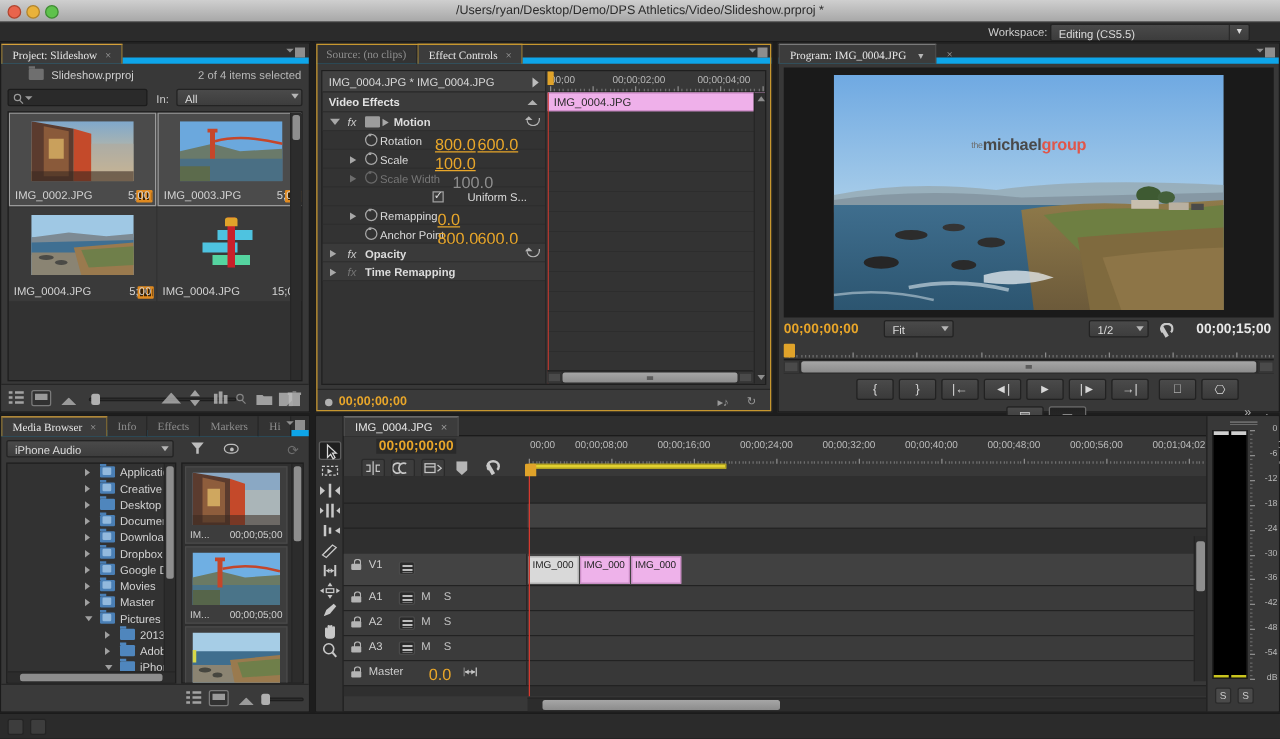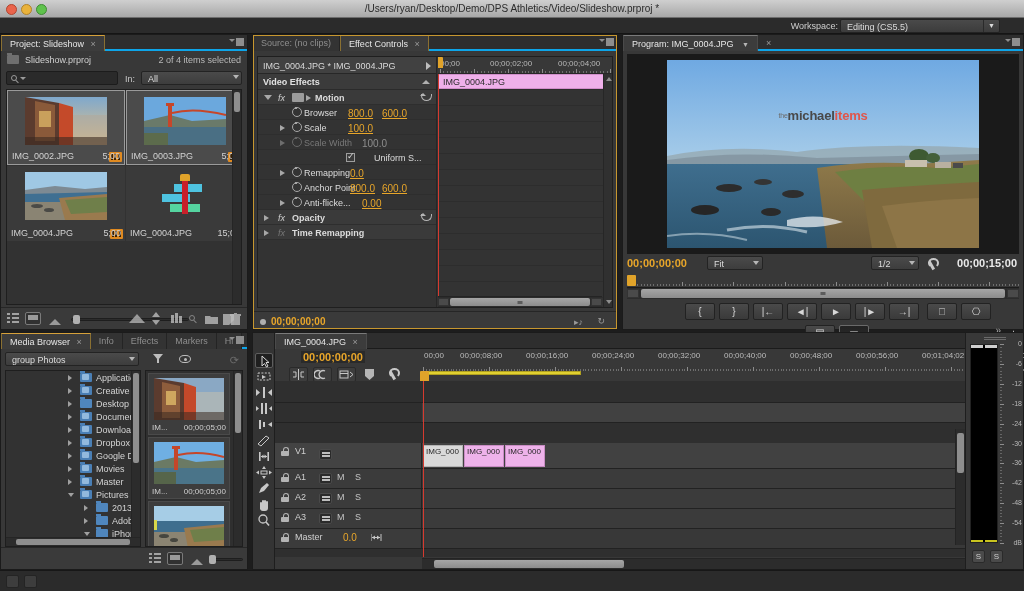--- a/index.html
+++ b/index.html
@@ -29,35 +29,35 @@
   .wslabel{ position:absolute; right:186px; top:3px; font-size:9px; color:#cfcfcf;}
   .wsselect{ position:absolute; right:24px; top:1px; width:160px; height:14px;
              background:linear-gradient(#4a4a4a,#3c3c3c); border:1px solid #232323;
              border-radius:2px; color:#dcdcdc; font-size:9px; padding:2px 0 0 6px;}
   .wsselect .arw{ position:absolute; right:0; top:0; width:16px; height:12px;
                   border-left:1px solid #2a2a2a; text-align:center; line-height:12px; font-size:7px;}
 
   
   .panel { position:absolute; background:#383838; border:1px solid #1b1b1b; }
   .tabstrip { position:absolute; left:0; top:0; right:0; height:16px; background:#2e2e2e;
-              border-bottom:2px solid #0ea5e9; }
+              border-bottom:5px solid #0ea5e9;font-family:Liberation Serif, serif; }
   .tab { position:relative; float:left; height:16px; padding:0 8px; line-height:16px;
          font-size:9px; color:#8e8e8e; background:#333; border-right:1px solid #242424;}
   .tab.active { color:#e6e6e6; background:#3c3c3c;
                 border-top:1px solid #d6a13a; border-left:1px solid #8a7032; border-right:1px solid #8a7032;}
   .tab .x { font-size:9px; color:#9a9a9a; margin-left:4px;}
   .menubtn{ position:absolute; right:3px; top:3px; width:14px; height:10px; }
   .menubtn:before{content:""; position:absolute; right:0; top:0; width:8px;height:8px;background:#8e8e8e;}
   .menubtn:after{content:""; position:absolute; right:9px; top:1px; width:0;height:0;
      border-left:3px solid transparent;border-right:3px solid transparent;border-top:3px solid #8e8e8e;}
   .focus-outline{ position:absolute; inset:0; border:1px solid #c7972f; pointer-events:none;}
 
   
   #projectPanel { left:0; top:34px; width:248px; height:296px; }
-  .pj-head { position:absolute; left:0; top:17px; right:0; height:16px;padding-left:40px; }
+  .pj-head { position:absolute; left:16px; top:17px; right:0; height:16px;padding-left:40px; }
   .pj-folder{ position:absolute; left:6px; top:3px; width:12px;height:9px;
               background:#6f6f6f; border-radius:1px;}
   .pj-folder:before{content:"";position:absolute;left:0;top:-2px;width:5px;height:2px;background:#6f6f6f;}
   .pj-name{ position:absolute; left:24px; top:3px; font-size:9px; color:#d0d0d0;}
   .pj-sel { position:absolute; right:6px; top:3px; font-size:9px; color:#b8b8b8;}
   .pj-search{ position:absolute; left:5px; top:36px; width:112px; height:14px;
               background:#2a2a2a; border:1px solid #1c1c1c; border-radius:2px;}
   .mag { position:absolute; left:4px; top:3px; width:6px;height:6px;border:1px solid #9a9a9a;border-radius:50%;}
   .mag:after{content:"";position:absolute;right:-3px;bottom:-2px;width:4px;height:1px;background:#9a9a9a;transform:rotate(45deg);}
   .pj-search .cv{position:absolute;left:13px;top:5px;width:0;height:0;
@@ -120,21 +120,21 @@
   .tw{ position:absolute; width:0;height:0;
      border-top:3.5px solid transparent;border-bottom:3.5px solid transparent;border-left:5px solid #a8a8a8;}
   .tw.open{ border-left:4px solid transparent;border-right:4px solid transparent;
             border-top:5px solid #a8a8a8; border-bottom:0;}
   .fx{ position:absolute; font-style:italic; font-size:9px; color:#cfcfcf;}
   .stopw{ position:absolute; width:8px;height:9px;}
   .stopw:before{content:"";position:absolute;left:0;bottom:0;width:8px;height:8px;
       border:1px solid #a8a8a8;border-radius:50%;}
   .stopw:after{content:"";position:absolute;left:3px;top:-1px;width:2px;height:2px;background:#a8a8a8;}
   .plabel{ position:absolute; font-size:9px; color:#dcdcdc; white-space:nowrap;}
-  .pval{ position:absolute; font-size:10px; color:#e8a62a; text-decoration:underline; cursor:pointer;}
+  .pval{ position:absolute; font-size:13px; color:#e8a62a; text-decoration:underline; cursor:pointer;}
   .pval.dim{color:#8d8d8d; text-decoration:none;}
   .reset{ position:absolute; right:5px; top:3px; width:10px;height:9px;}
   .reset:before{content:"";position:absolute;left:0;top:1px;width:9px;height:6px;
      border:1px solid #b4b4b4;border-top:0;border-radius:0 0 6px 6px;}
   .reset:after{content:"";position:absolute;left:-1px;top:0;width:0;height:0;
      border-left:3px solid transparent;border-right:3px solid transparent;border-bottom:3px solid #b4b4b4;}
   .mot-ico{position:absolute;width:12px;height:9px;background:#9c9c9c;border-radius:1px;}
   .chk{ position:absolute; width:9px;height:9px;border:1px solid #9e9e9e;background:#3b3b3b;}
   .chk:after{content:"✓";position:absolute;left:0px;top:-3px;font-size:9px;color:#dadada;}
 
@@ -507,21 +507,21 @@
           <span class="tw open" style="left:6px;top:5px;"></span>
           <span class="fx" style="left:20px;top:3px;">fx</span>
           <span class="mot-ico" style="left:34px;top:3px;"></span>
           <span class="tw" style="left:48px;top:5px;"></span>
           <span class="plabel" style="left:57px;top:3px;font-weight:bold;">Motion</span>
           <span class="reset"></span>
         </div>
 
         <div class="ecrow">
           <span class="stopw" style="left:34px;top:3px;"></span>
-          <span class="plabel" style="left:46px;top:3px;">Browser</span>
+          <span class="plabel" style="left:46px;top:3px;">Rotation</span>
           <span class="pval" style="left:90px;top:3px;">800.0</span>
           <span class="pval" style="left:124px;top:3px;">600.0</span>
         </div>
 
         <div class="ecrow">
           <span class="tw" style="left:22px;top:5px;"></span>
           <span class="stopw" style="left:34px;top:3px;"></span>
           <span class="plabel" style="left:46px;top:3px;">Scale</span>
           <span class="pval" style="left:90px;top:3px;">100.0</span>
         </div>
@@ -545,26 +545,20 @@
           <span class="pval" style="left:92px;top:3px;">0.0</span>
         </div>
 
         <div class="ecrow">
           <span class="stopw" style="left:34px;top:3px;"></span>
           <span class="plabel" style="left:46px;top:3px;">Anchor Point</span>
           <span class="pval" style="left:92px;top:3px;">800.0</span>
           <span class="pval" style="left:124px;top:3px;">600.0</span>
         </div>
 
-        <div class="ecrow">
-          <span class="tw" style="left:22px;top:5px;"></span>
-          <span class="stopw" style="left:34px;top:3px;"></span>
-          <span class="plabel" style="left:46px;top:3px;">Anti-flicke...</span>
-          <span class="pval" style="left:104px;top:3px;">0.00</span>
-        </div>
 
         <div class="ecrow eff">
           <span class="tw" style="left:6px;top:5px;"></span>
           <span class="fx" style="left:20px;top:3px;">fx</span>
           <span class="plabel" style="left:34px;top:3px;font-weight:bold;">Opacity</span>
           <span class="reset"></span>
         </div>
 
         <div class="ecrow eff">
           <span class="tw" style="left:6px;top:5px;"></span>
@@ -708,21 +702,21 @@
           <ellipse cx="62" cy="128" rx="13" ry="4" fill="#2c2c2c"></ellipse>
           <ellipse cx="96" cy="122" rx="9" ry="3" fill="#343434"></ellipse>
           <ellipse cx="126" cy="134" rx="11" ry="4" fill="#2e2e2e"></ellipse>
           <ellipse cx="38" cy="150" rx="14" ry="5" fill="#262626"></ellipse>
           <ellipse cx="104" cy="152" rx="10" ry="4" fill="#2a2a2a"></ellipse>
           <path d="M120 160 Q150 152 176 162 Q150 170 120 166Z" fill="#e8eef1" opacity=".75"></path>
           <path d="M60 170 Q100 162 140 172" stroke="#dce8ee" stroke-width="3" fill="none" opacity=".6"></path>
           <path d="M0 176 Q40 170 80 180" stroke="#dce8ee" stroke-width="2" fill="none" opacity=".5"></path>
         </svg>
         <div class="wm">
-          <span class="the">the</span><span class="m">michael</span><span class="g">items</span>
+          <span class="the">the</span><span class="m">michael</span><span class="g">group</span>
         </div>
       </div>
     </div>
 
     <div class="pm-bar">
       <div class="pm-tc">00;00;00;00</div>
       <div class="sel2" style="left:80px;width:56px;">
         <span>Fit</span>
         <span class="arw"></span>
       </div>
@@ -916,21 +910,21 @@
       </div>
       <div class="tab"><span>Info</span></div>
       <div class="tab"><span>Effects</span></div>
       <div class="tab"><span>Markers</span></div>
       <div class="tab"><span>Hi</span></div>
       <div class="menubtn"></div>
     </div>
 
     <div class="mb-ctrl">
       <div class="mb-sel">
-        <span>group Photos</span>
+        <span>iPhone Audio</span>
         <span class="arw"></span>
       </div>
       <div class="funnel" style="left:152px;top:4px;"></div>
       <div class="eye" style="left:178px;top:5px;"></div>
       <div style="position:absolute;right:8px;top:4px;font-size:11px;color:#6e6e6e;">⟳</div>
     </div>
 
     <div class="mb-tree">
       <div style="position:absolute;left:0;top:0;right:9px;bottom:9px;overflow:hidden;">
         <div class="trow" style="top:0">

